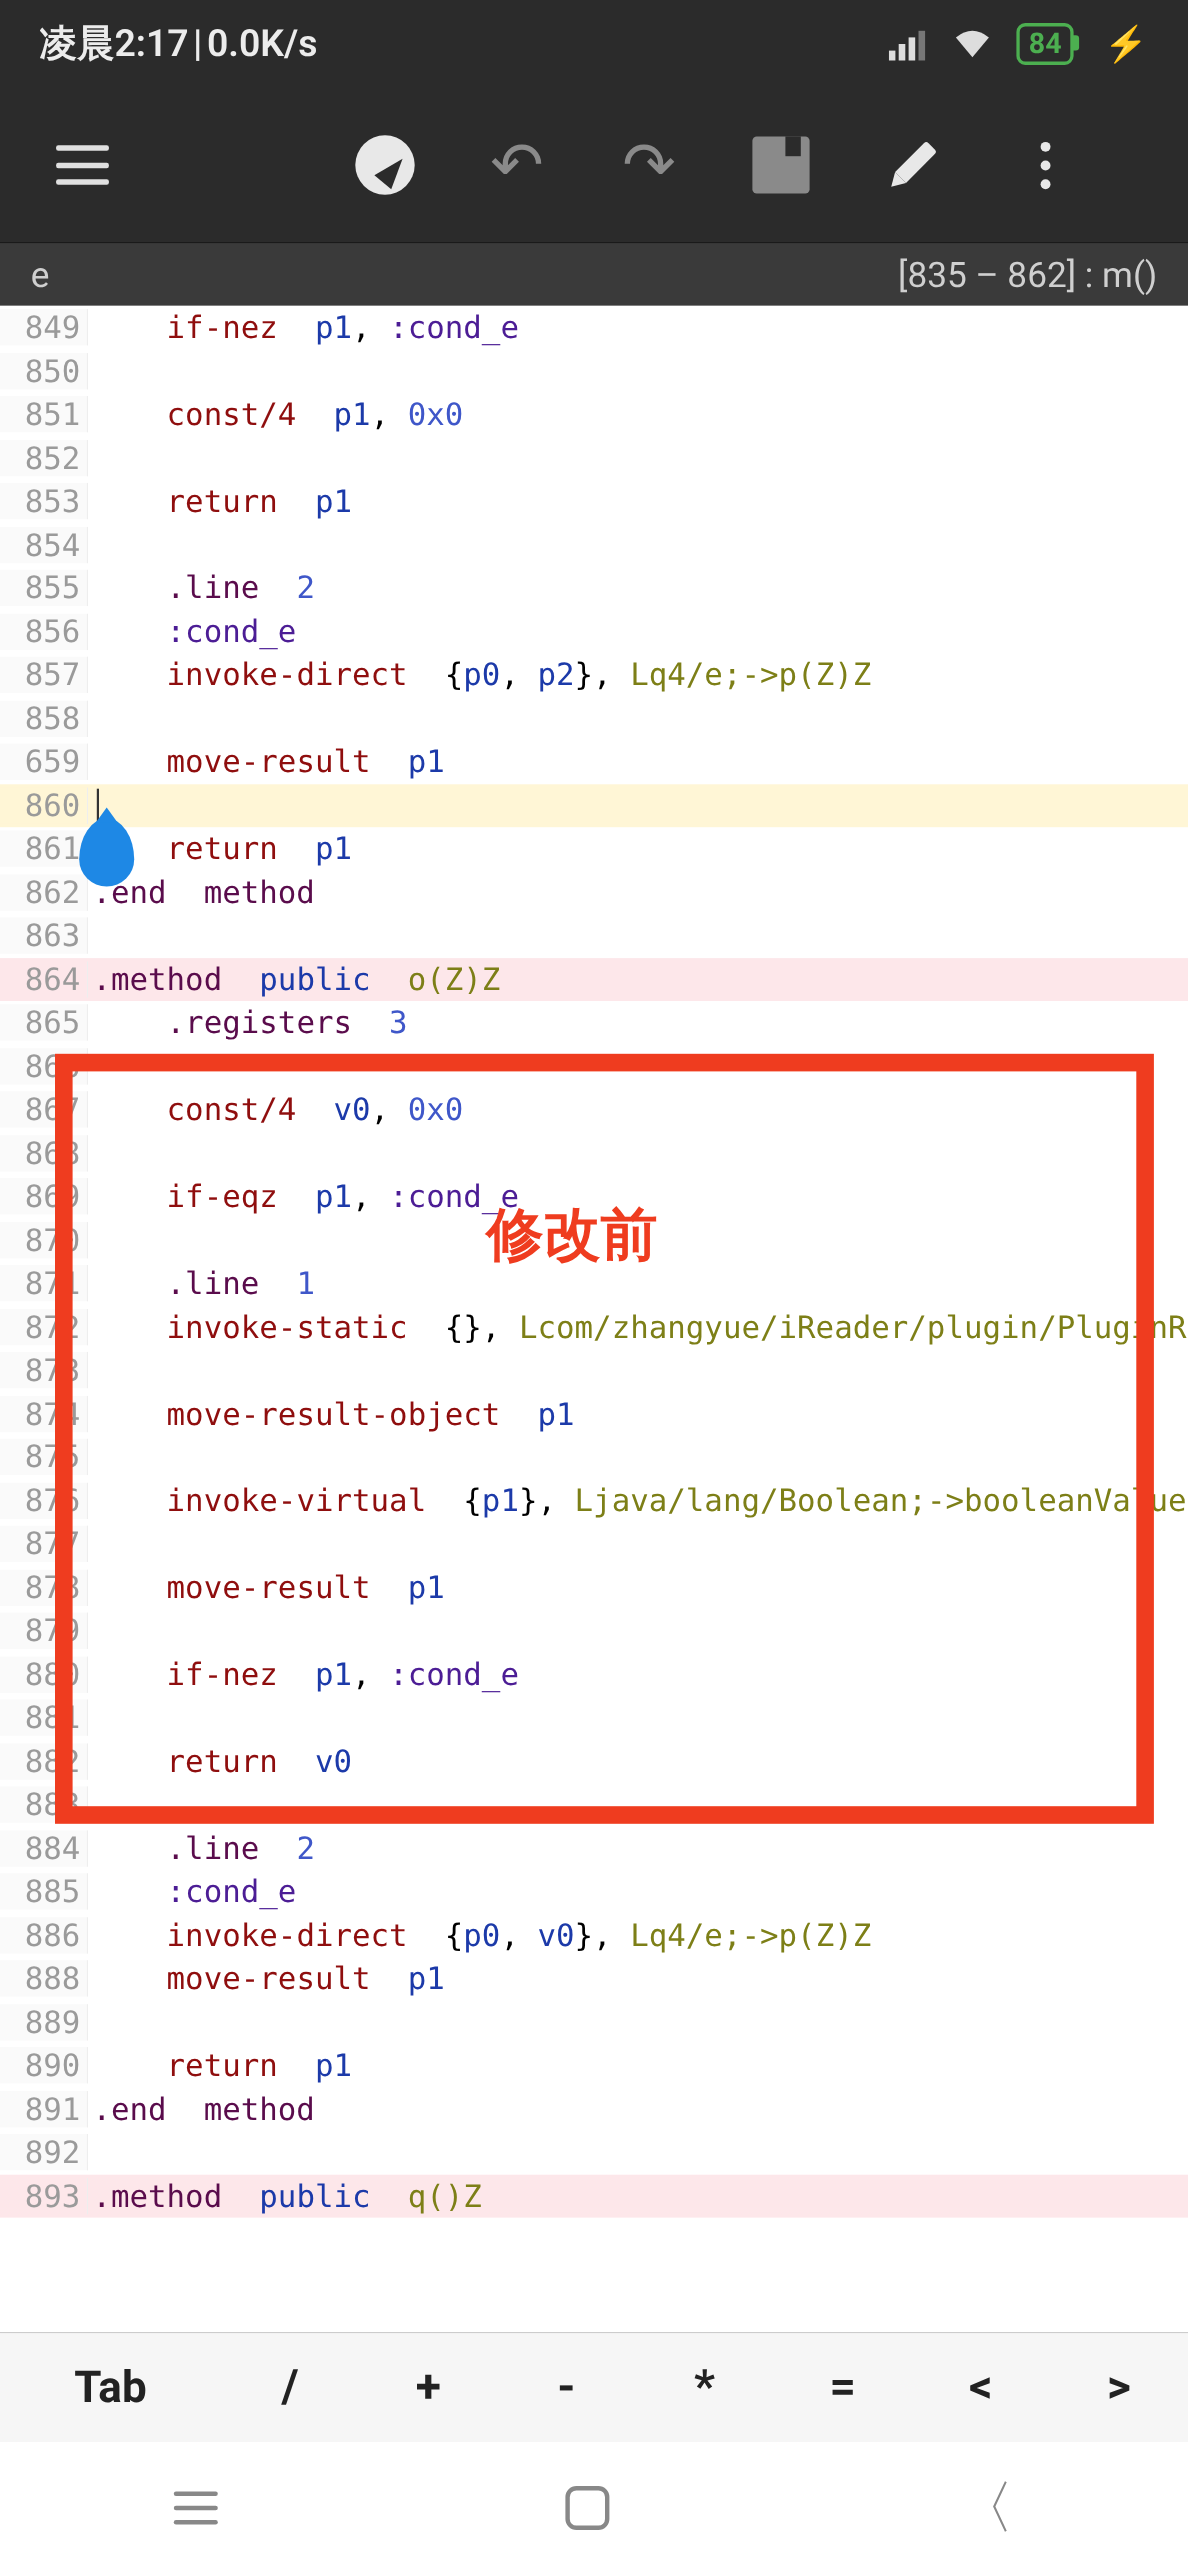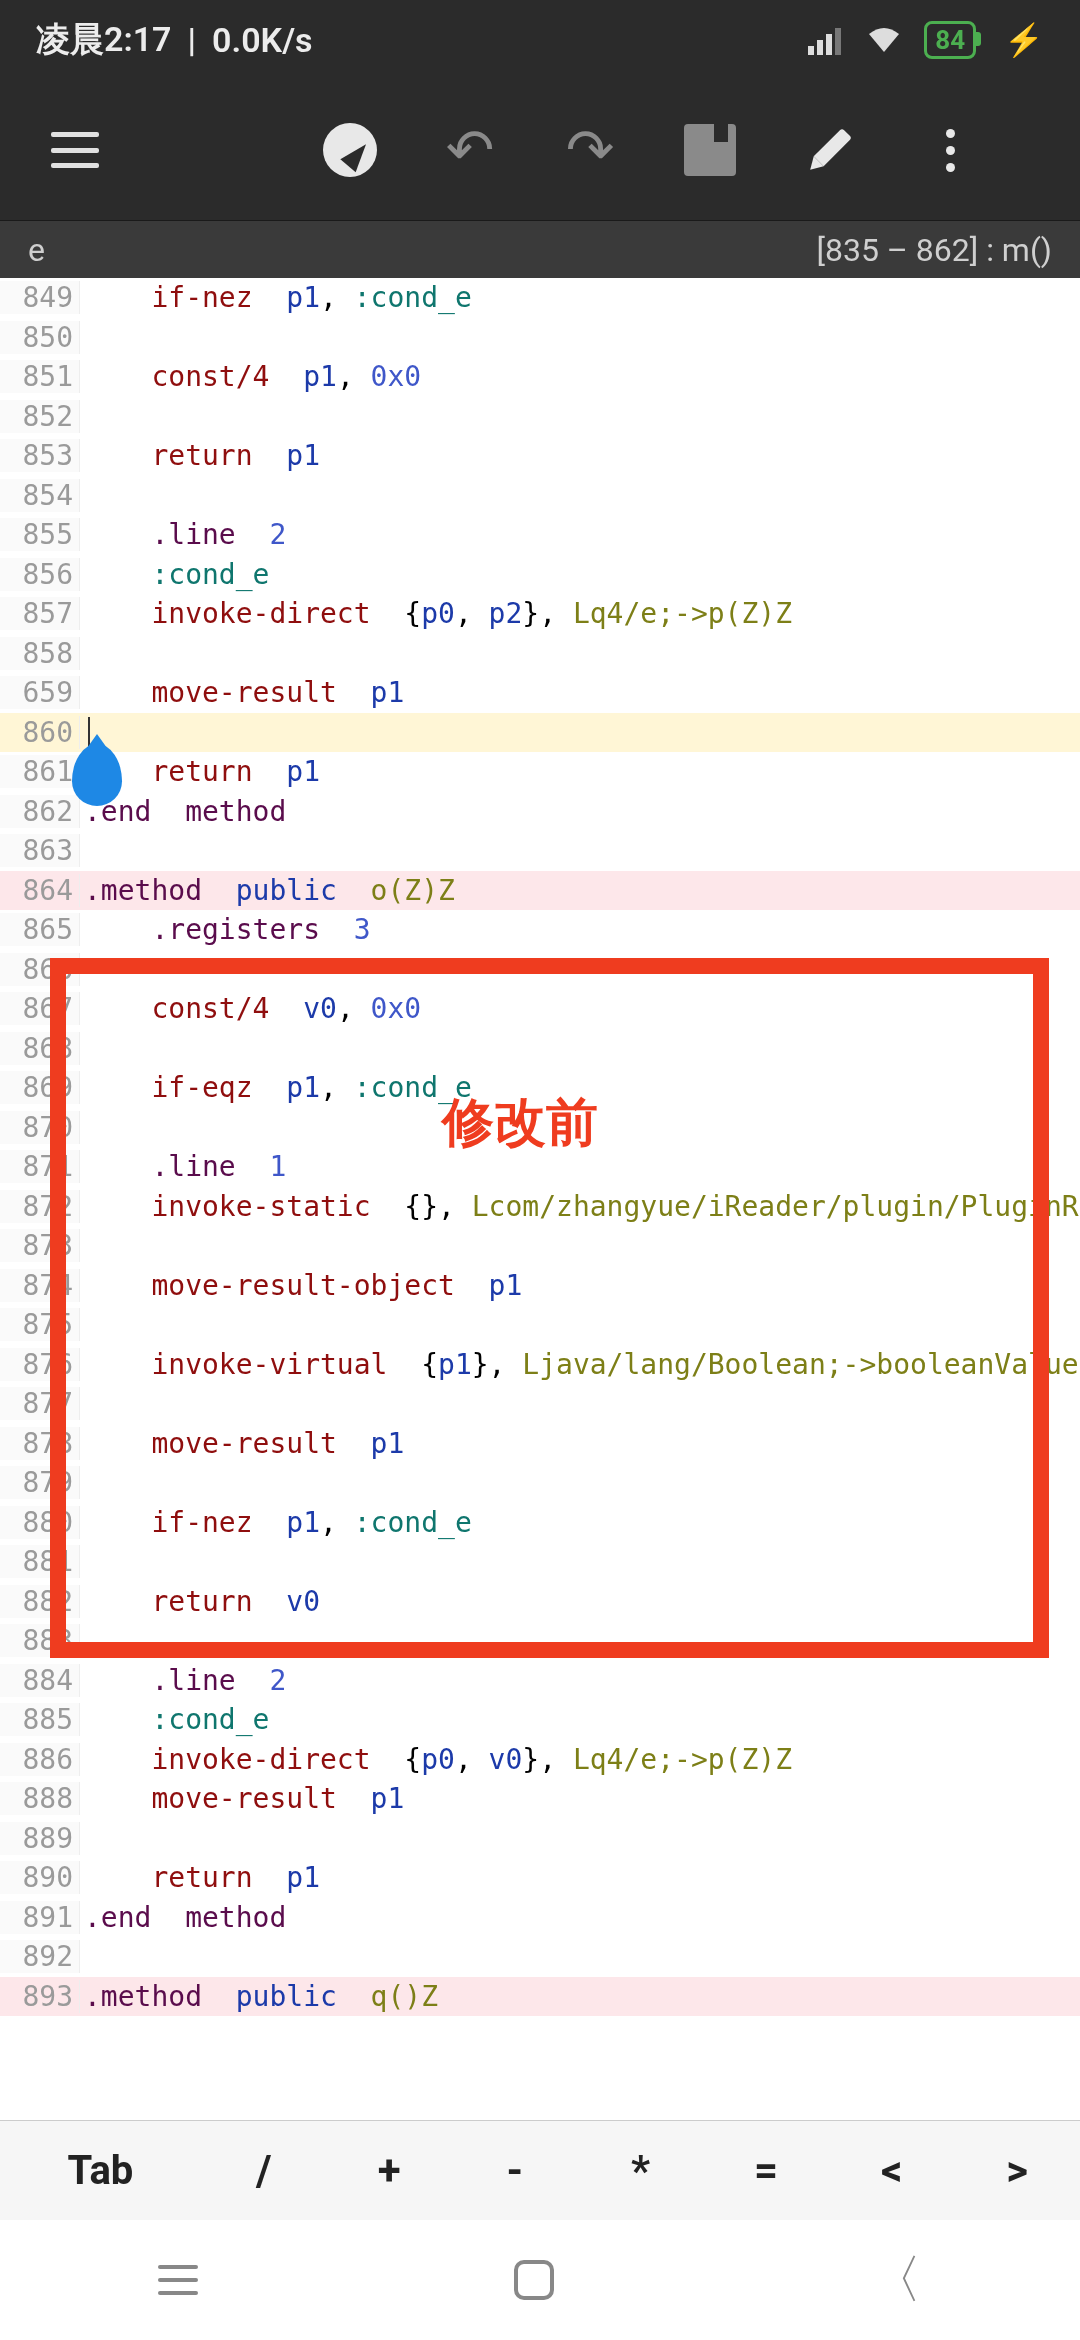--- a/index.html
+++ b/index.html
@@ -1,20 +1,20 @@
 <!DOCTYPE html>
 <html><head>
 <meta charset="utf-8">
 <style>
   * { margin: 0; padding: 0; box-sizing: border-box; }
   html, body { width: 1080px; height: 2340px; font-family: -apple-system, "Segoe UI", Roboto, sans-serif; background: #fff; overflow: hidden; }
 
   
   .status-bar { height: 80px; background: #2b2b2b; color: #ececec; display: flex; align-items: center; justify-content: space-between; padding: 0 36px; font-size: 34px; font-weight: 600; }
-  .status-left { display: flex; align-items: center; gap: 16px; }
+  .status-left { display: flex; align-items: center; gap: 4px; }
   .status-right { display: flex; align-items: center; gap: 22px; }
   .sig-icon, .wifi-icon { width: 36px; height: 32px; }
   .battery { display: inline-flex; align-items: center; border: 3px solid #4caf50; border-radius: 8px; padding: 1px 8px; color: #4caf50; font-size: 26px; font-weight: 700; position: relative; }
   .battery::after { content: ""; position: absolute; right: -8px; top: 8px; width: 6px; height: 14px; background: #4caf50; border-radius: 0 3px 3px 0; }
   .bolt { color: #ddd; font-size: 32px; margin-left: 6px; }
 
   
   .toolbar { height: 140px; background: #2b2b2b; display: flex; align-items: center; padding: 0 30px; gap: 0; }
   .tb-btn { flex: 0 0 auto; width: 120px; height: 100px; display: flex; align-items: center; justify-content: center; }
   .tb-btn.menu { width: 90px; margin-right: 170px; }
@@ -42,21 +42,21 @@
   .line.cur { background: #fff6d6; }
   .line.cur .gutter { background:#fff6d6; }
   .line.meth { background: #fde7ea; }
   .line.meth .gutter { background:#fde7ea; }
   .cursor { display:inline-block; width:2px; height:32px; background:#333; margin-left:4px; vertical-align:middle; }
 
   .kw1 { color:#8f0e0e; } 
   .kw2 { color:#5a0c4c; } 
   .ind { color:#1c3aa9; } 
   .lit { color:#3f57c9; } 
-  .lbl { color:#0f766e; } 
+  .lbl { color:#4c1d95; } 
   .fnt { color:#7d7f17; } 
   .mod { color:#1c3aa9; } 
 
   
   .handle { position:absolute; width:50px; height:62px; background:#1e88e5; border-radius:50% 50% 50% 50% / 60% 60% 40% 40%; left:72px; top:calc(39.5px * 12 - 8px); }
   .handle::before { content:""; position:absolute; top:-10px; left:50%; transform:translateX(-50%); border-left:10px solid transparent; border-right:10px solid transparent; border-bottom:14px solid #1e88e5; }
 
   
   .anno-box { position:absolute; border:16px solid #ef3c1f; pointer-events:none; }
   .anno-label { position:absolute; color:#ef3c1f; font-weight:800; font-size:52px; font-family: inherit; pointer-events:none; }

